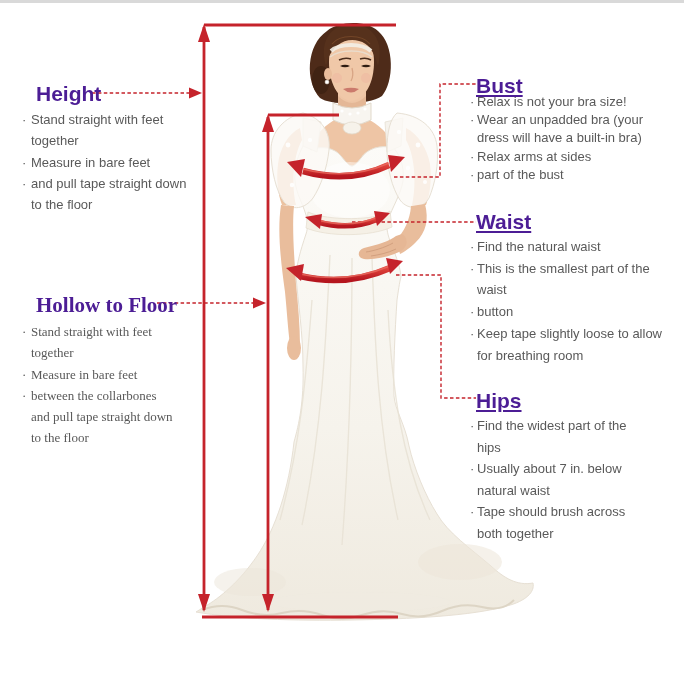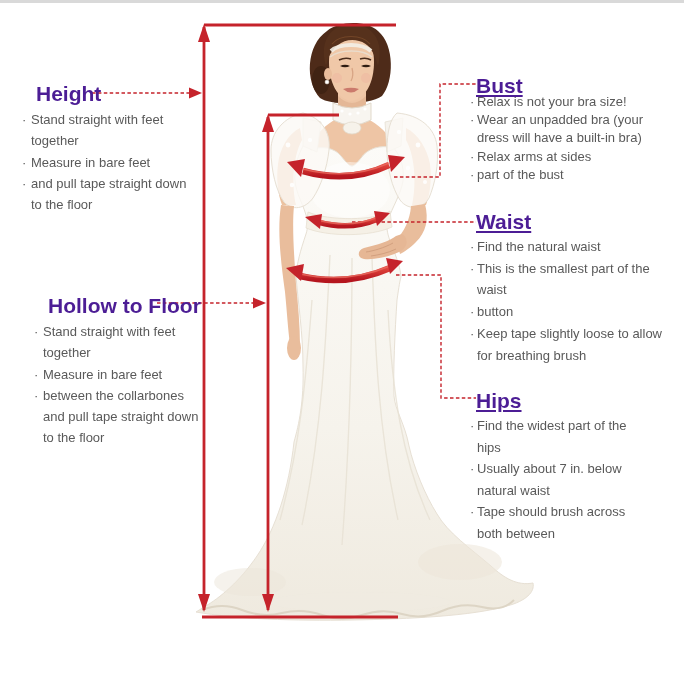--- a/index.html
+++ b/index.html
@@ -16,21 +16,21 @@
   .sec-left .heading{padding-left:14px;}
   .sec-right .heading{padding-left:6px;text-decoration:underline;}
   .lines .line{
     position:relative;white-space:nowrap;font-size:13px;color:#595959;
     line-height:21.3px;padding-left:9px;
   }
   .sec-right .lines .line{padding-left:7px;}
   .line .bullet{position:absolute;left:0;top:0;color:#595959;}
   .sec-height{left:22px;top:84px;}
   .sec-height .heading{margin-bottom:6px;}
-  .sec-hollow{left:34px;top:296px;}
+  .sec-hollow{left:22px;top:296px;font-family:Liberation Serif, serif;}
   .sec-hollow .heading{margin-bottom:6px;}
   .sec-bust{left:470px;top:76px;}
   .sec-bust .heading{margin-bottom:-2px;}
   .sec-bust .lines .line{line-height:18.2px;}
   .sec-waist{left:470px;top:212px;}
   .sec-waist .heading{margin-bottom:5px;}
   .sec-waist .lines .line{line-height:21.7px;}
   .sec-hips{left:470px;top:391px;}
   .sec-hips .heading{margin-bottom:5px;}
   .sec-hips .lines .line{line-height:21.5px;}
@@ -325,21 +325,21 @@
 
         <div class="line">
           <span class="bullet"></span><span class="line-text">button</span>
         </div>
 
         <div class="line">
           <span class="bullet">·</span><span class="line-text">Keep tape slightly loose to allow</span>
         </div>
 
         <div class="line">
-          <span class="bullet"></span><span class="line-text">for breathing brush</span>
+          <span class="bullet"></span><span class="line-text">for breathing room</span>
         </div>
       </div>
   </div>
 
   <div class="section sec-right sec-hips">
     <div class="heading">Hips</div>
     <div class="lines">
 
         <div class="line">
           <span class="bullet">·</span><span class="line-text">Find the widest part of the</span>
@@ -355,18 +355,18 @@
 
         <div class="line">
           <span class="bullet"></span><span class="line-text">natural waist</span>
         </div>
 
         <div class="line">
           <span class="bullet">·</span><span class="line-text">Tape should brush across</span>
         </div>
 
         <div class="line">
-          <span class="bullet"></span><span class="line-text">both between</span>
+          <span class="bullet"></span><span class="line-text">both together</span>
         </div>
       </div>
   </div>
 
 </div>
 
 </body></html>

